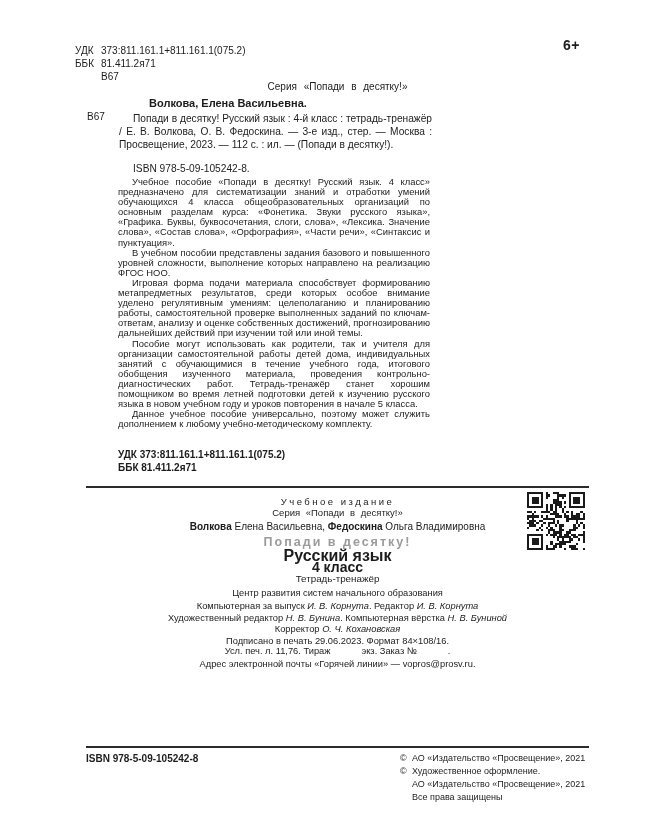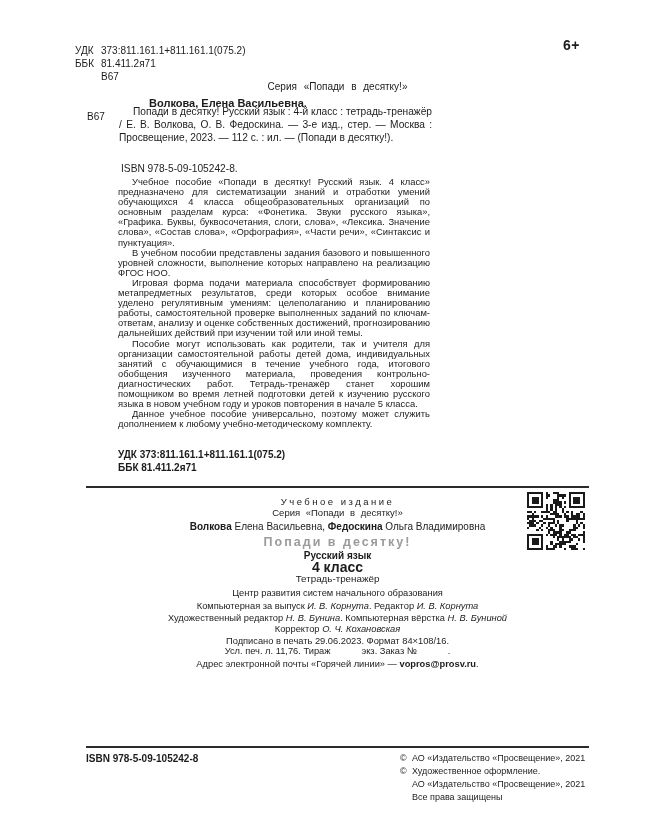--- a/index.html
+++ b/index.html
@@ -20,25 +20,25 @@
   .code-label { width: 26px; }
 
   .age-badge { left: 563px; top: 37px; font-size: 14px; font-weight: bold; letter-spacing: 0.5px; }
 
   .series-top { left: 86px; top: 81px; width: 503px; text-align: center; font-size: 10px; word-spacing: 4px; }
 
   
   .bib-heading { left: 119px; top: 97px; font-size: 11px; font-weight: bold; padding-left: 30px; }
   .bib-sign { left: 87px; top: 111px; font-size: 10px; }
   .bib-entry {
-    left: 119px; top: 105px; width: 313px;
+    left: 119px; top: 112px; width: 313px;
     font-size: 10.2px; line-height: 13px;
     text-align: justify; text-indent: 14px;
   }
-  .bib-isbn { left: 121px; top: 163px; font-size: 10.2px; }
+  .bib-isbn { left: 133px; top: 163px; font-size: 10.2px; }
 
   
   .annotation {
     left: 118px; top: 177px; width: 312px;
     font-size: 9.4px; line-height: 10.1px;
     text-align: justify;
   }
   .annotation p { text-indent: 14px; }
 
   .codes-bottom {
@@ -55,30 +55,30 @@
   .qr { left: 527px; top: 492px; width: 58px; height: 58px; }
 
   
   .imprint { left: 86px; top: 496px; width: 503px; text-align: center; font-size: 9.3px; }
   .imp-edition  { line-height: 11px; font-size: 9.5px; letter-spacing: 2.5px; }
   .imp-series   { line-height: 12px; font-size: 9.5px; word-spacing: 3px; }
   .imp-authors  { margin-top: 2px; line-height: 12px; font-size: 10px; }
   .imp-authors b { font-weight: bold; }
   .imp-title    { margin-top: 1px; line-height: 16px; font-size: 12.5px; font-weight: bold;
                   letter-spacing: 2px; color: var(--title-gray, #9b9b9b); }
-  .imp-subject  { line-height: 12px; font-size: 10px; font-weight: bold; }
+  .imp-subject  { line-height: 12px; font-size: 16px; font-weight: bold; }
   .imp-grade    { line-height: 11px; font-size: 14px; font-weight: bold; }
   .imp-subtitle { line-height: 11px; font-size: 9.8px; }
   .imp-center   { margin-top: 4px; line-height: 11px; }
   .imp-staff    { margin-top: 2px; line-height: 11.5px; }
   .imp-staff i  { font-style: italic; }
   .imp-print    { line-height: 10px; }
   .imp-publisher{ margin-top: 2px; line-height: 10px; }
   .imp-email    { margin-top: 3px; line-height: 10px; }
-  .imp-email b  { font-weight: bold; }
+  .imp-email b  { font-weight: normal; }
 
   
   .footer-isbn { left: 86px; top: 753px; font-size: 10px; font-weight: bold; }
   .footer-copy { left: 400px; top: 752px; width: 200px; font-size: 9px; line-height: 13px; }
   .copy-row { display: flex; }
   .copy-sign { width: 12px; }
 </style>
 </head>
 <body>
 

